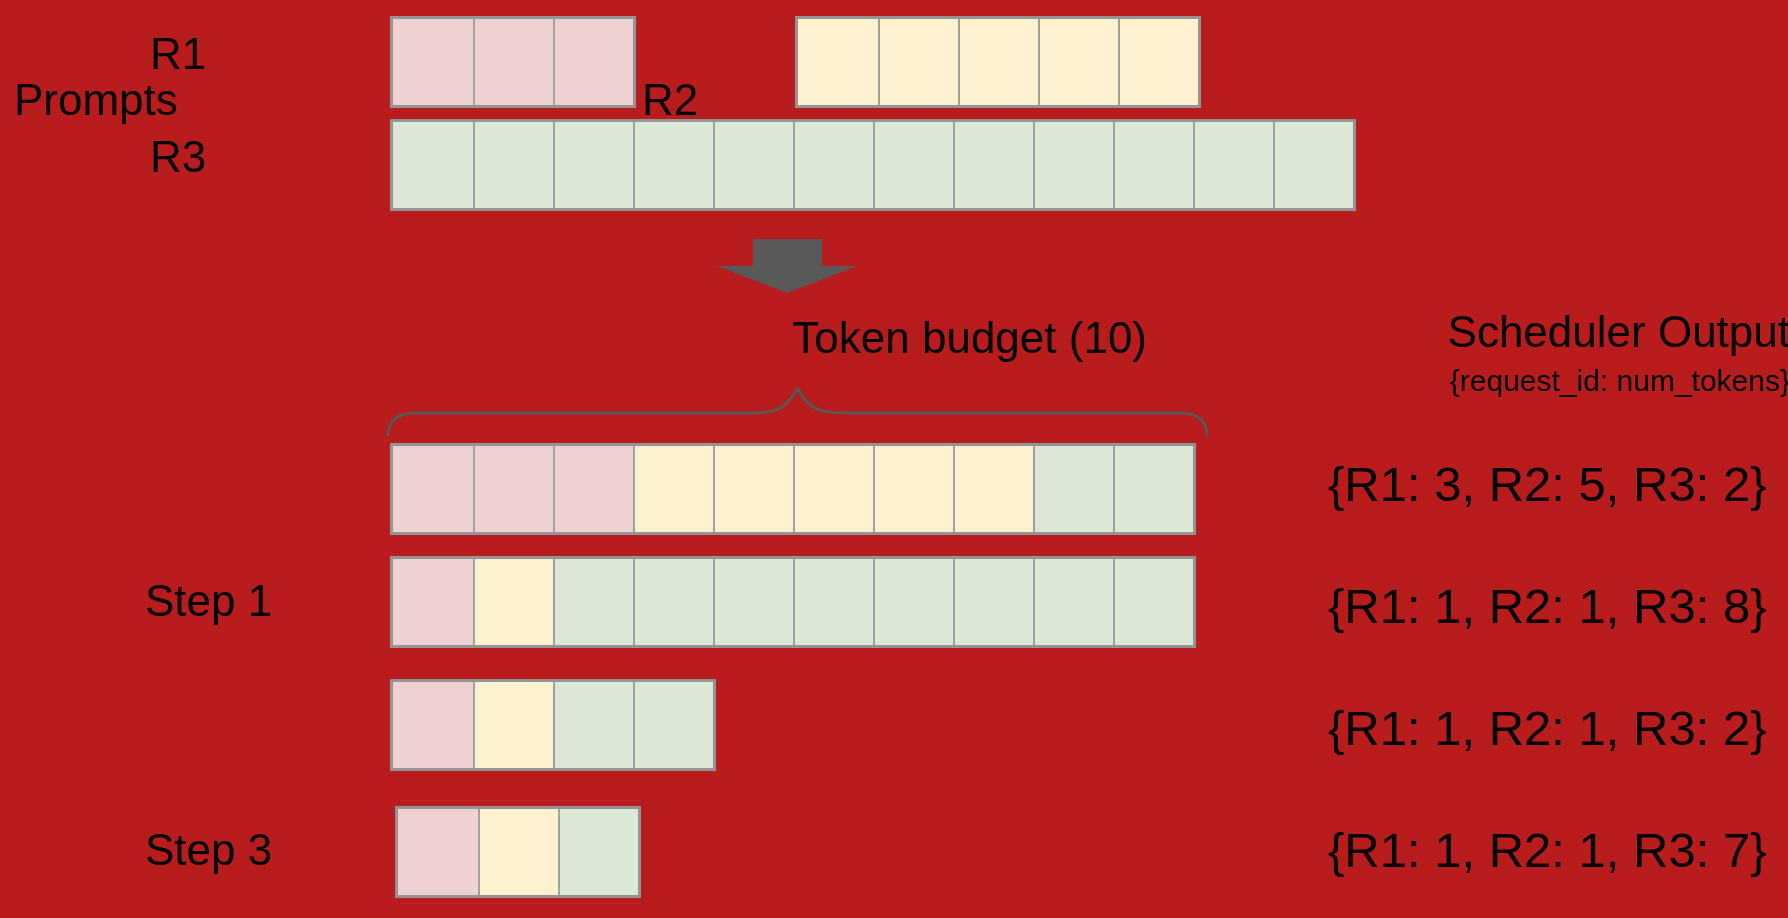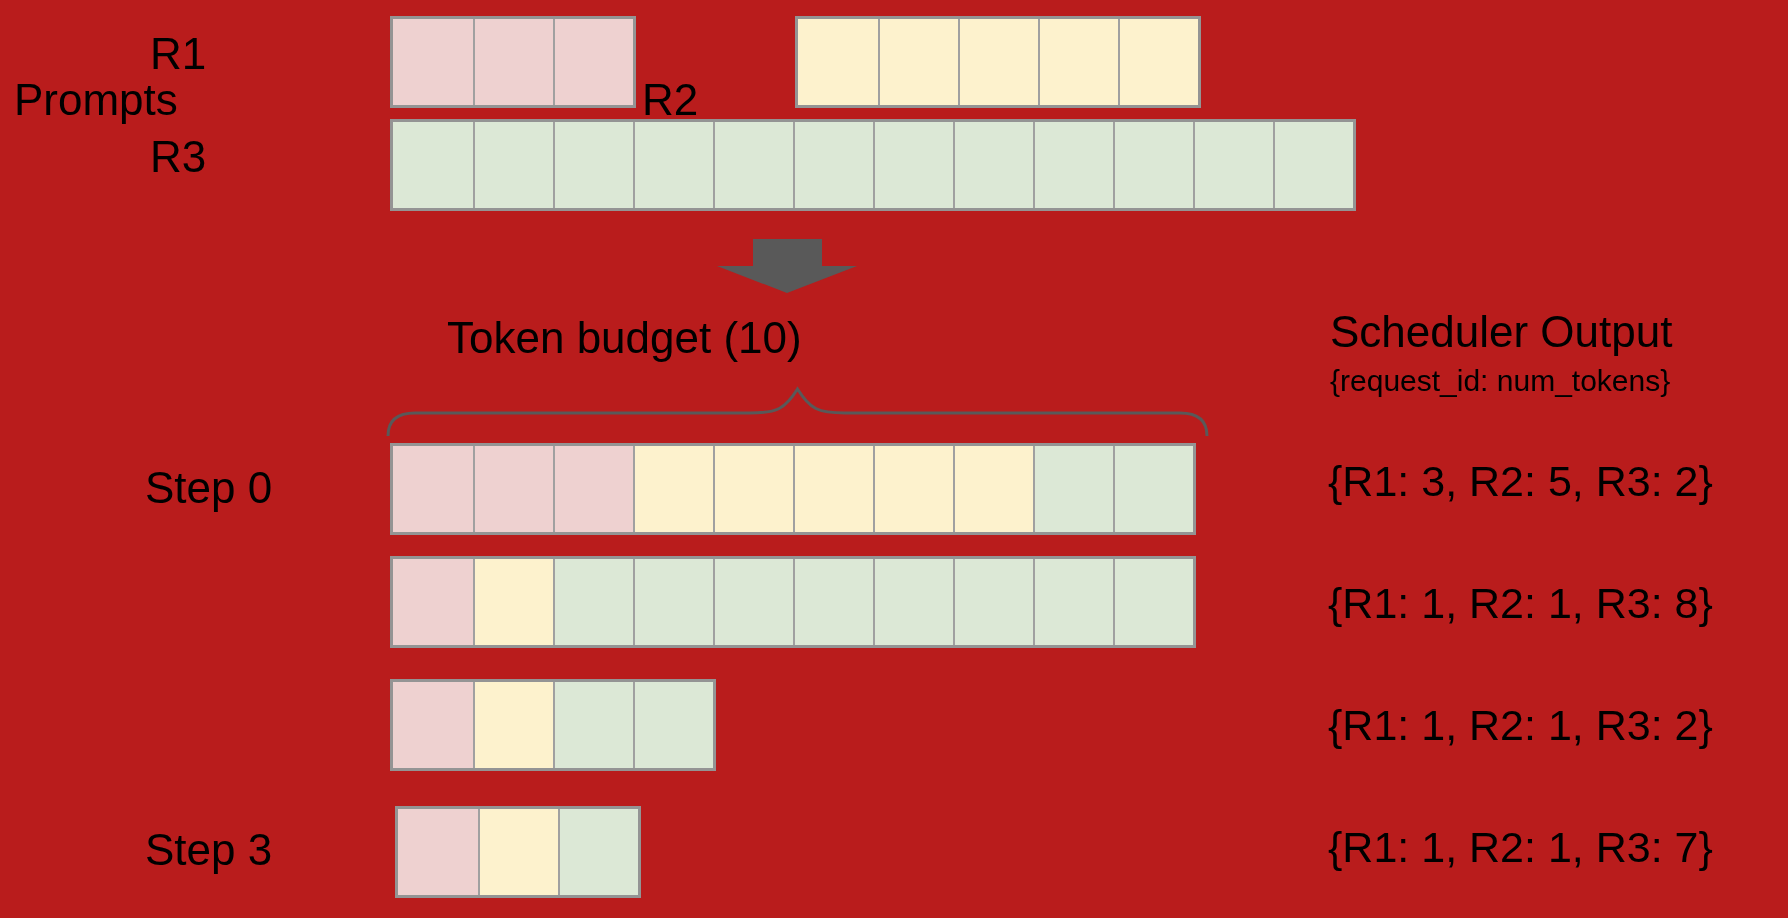--- a/index.html
+++ b/index.html
@@ -12,37 +12,37 @@
     overflow:hidden;
   }
   .lbl{
     position:absolute;
     font-size:44px;
     line-height:1.1;
     white-space:nowrap;
     color:#000;
   }
   .lbl.right{}
-  .lbl.center{text-align:left;}
+  .lbl.center{text-align:right;}
   .cell-row{
     position:absolute;
     display:flex;
     border:3px solid #949494;
     box-sizing:border-box;
     height:92px;
     background:#fff;
   }
   .cell{
     width:80px;
     box-sizing:border-box;
     border-left:2px solid #a0a0a0;
   }
   .cell:first-child{border-left:none;}
   .subtitle{font-size:30px;}
-  .output-line{font-size:43px;}
+  .output-line{font-size:49px;}
   svg{position:absolute;display:block;}
 </style>
 </head>
 <body>
 
 <div id="canvas">
 
   <div class="lbl" style="left:14px;top:76px;">Prompts</div>
 
   <div class="lbl right" style="left:150px;top:30px;width:120px;">R1</div>
@@ -83,35 +83,35 @@
 
   <div class="lbl center" style="left:447px;top:314px;width:700px;">Token budget (10)</div>
 
   <svg style="left:385px;top:386px;" width="825" height="52" viewBox="0 0 825 52">
     <path d="M3,50 C3,33 14,27 30,27 L365,27 C392,27 400,23 412.5,3 C425,23 433,27 460,27 L795,27 C811,27 822,33 822,50" fill="none" stroke-width="3" stroke="#595959"></path>
   </svg>
 
   <div class="lbl center" style="left:1330px;top:308px;width:460px;">Scheduler Output</div>
   <div class="lbl center subtitle" style="left:1330px;top:364px;width:460px;">{request_id: num_tokens}</div>
 
-  <div class="lbl right" style="left:145px;top:464px;width:200px;">Step 0</div>
   <div class="cell-row" style="left:390px;top:443px;">
       <div class="cell" style="background: rgb(238, 209, 208);"></div>
       <div class="cell" style="background: rgb(238, 209, 208);"></div>
       <div class="cell" style="background: rgb(238, 209, 208);"></div>
       <div class="cell" style="background: rgb(253, 242, 205);"></div>
       <div class="cell" style="background: rgb(253, 242, 205);"></div>
       <div class="cell" style="background: rgb(253, 242, 205);"></div>
       <div class="cell" style="background: rgb(253, 242, 205);"></div>
       <div class="cell" style="background: rgb(253, 242, 205);"></div>
       <div class="cell" style="background: rgb(220, 232, 214);"></div>
       <div class="cell" style="background: rgb(220, 232, 214);"></div>
     </div>
   <div class="lbl output-line" style="left:1328px;top:458px;">{R1: 3, R2: 5, R3: 2}</div>
 
+  <div class="lbl right" style="left:145px;top:577px;width:200px;">Step 1</div>
   <div class="cell-row" style="left:390px;top:556px;">
       <div class="cell" style="background: rgb(238, 209, 208);"></div>
       <div class="cell" style="background: rgb(253, 242, 205);"></div>
       <div class="cell" style="background: rgb(220, 232, 214);"></div>
       <div class="cell" style="background: rgb(220, 232, 214);"></div>
       <div class="cell" style="background: rgb(220, 232, 214);"></div>
       <div class="cell" style="background: rgb(220, 232, 214);"></div>
       <div class="cell" style="background: rgb(220, 232, 214);"></div>
       <div class="cell" style="background: rgb(220, 232, 214);"></div>
       <div class="cell" style="background: rgb(220, 232, 214);"></div>

